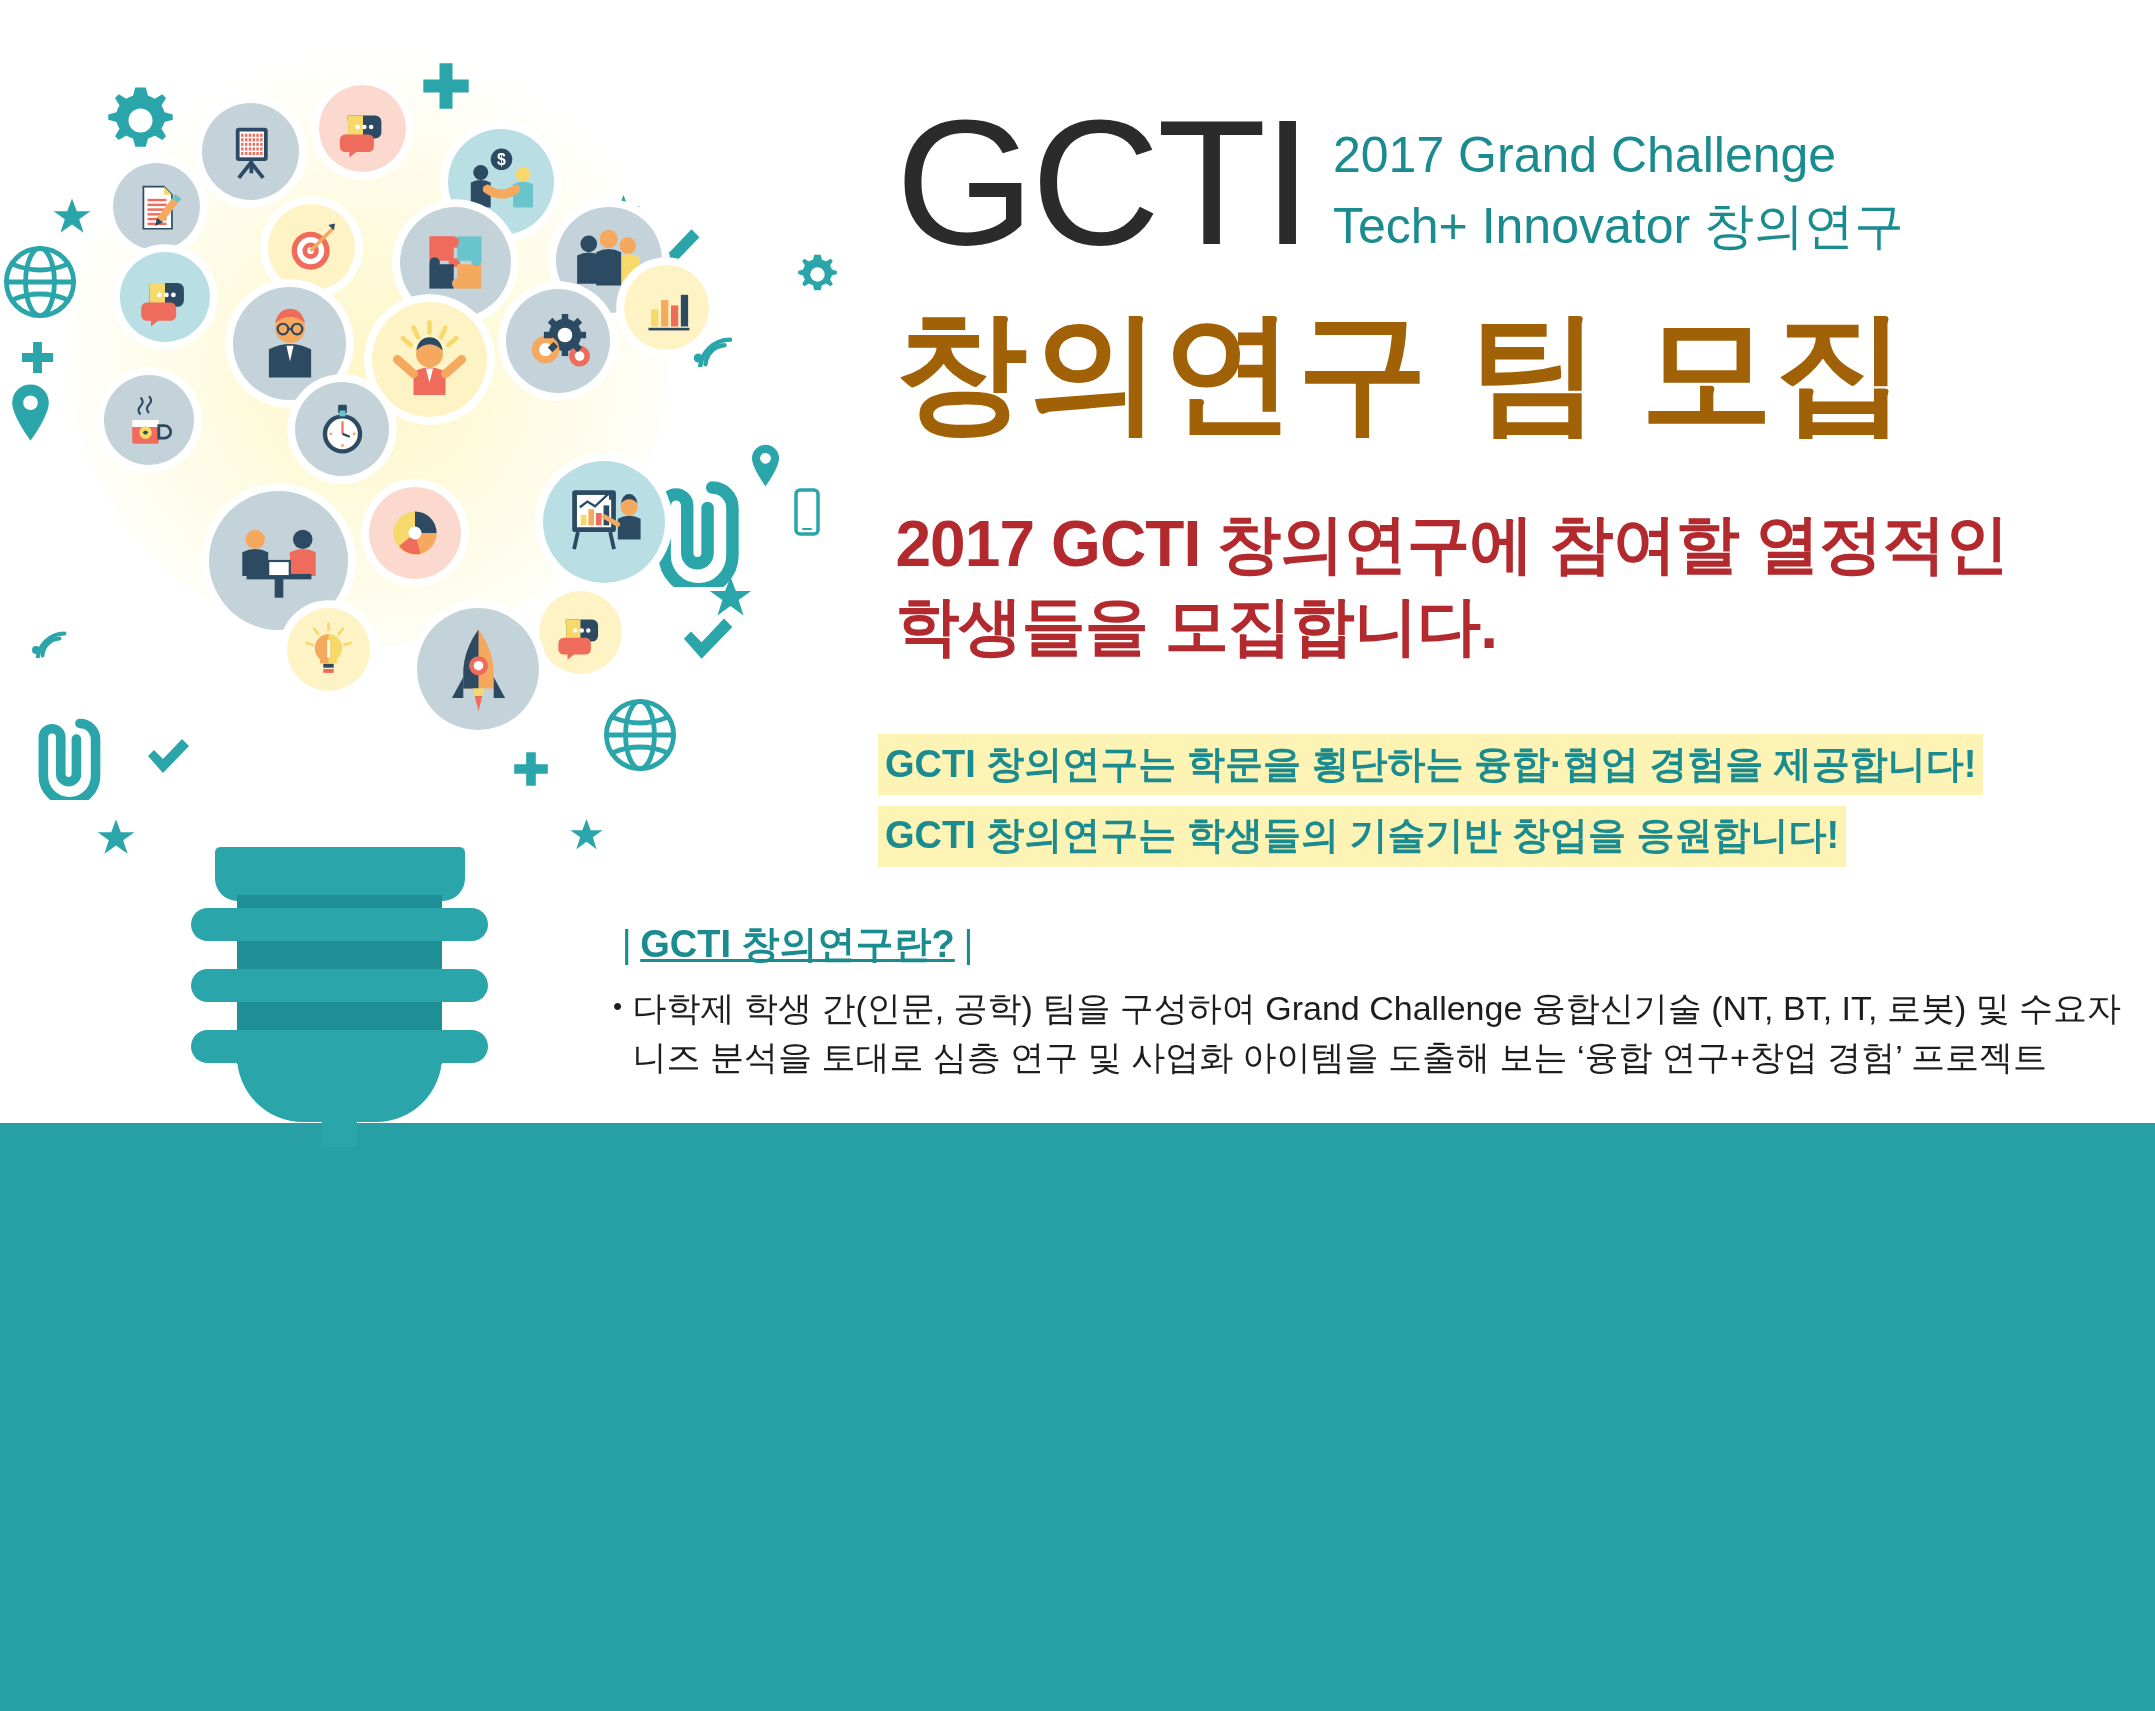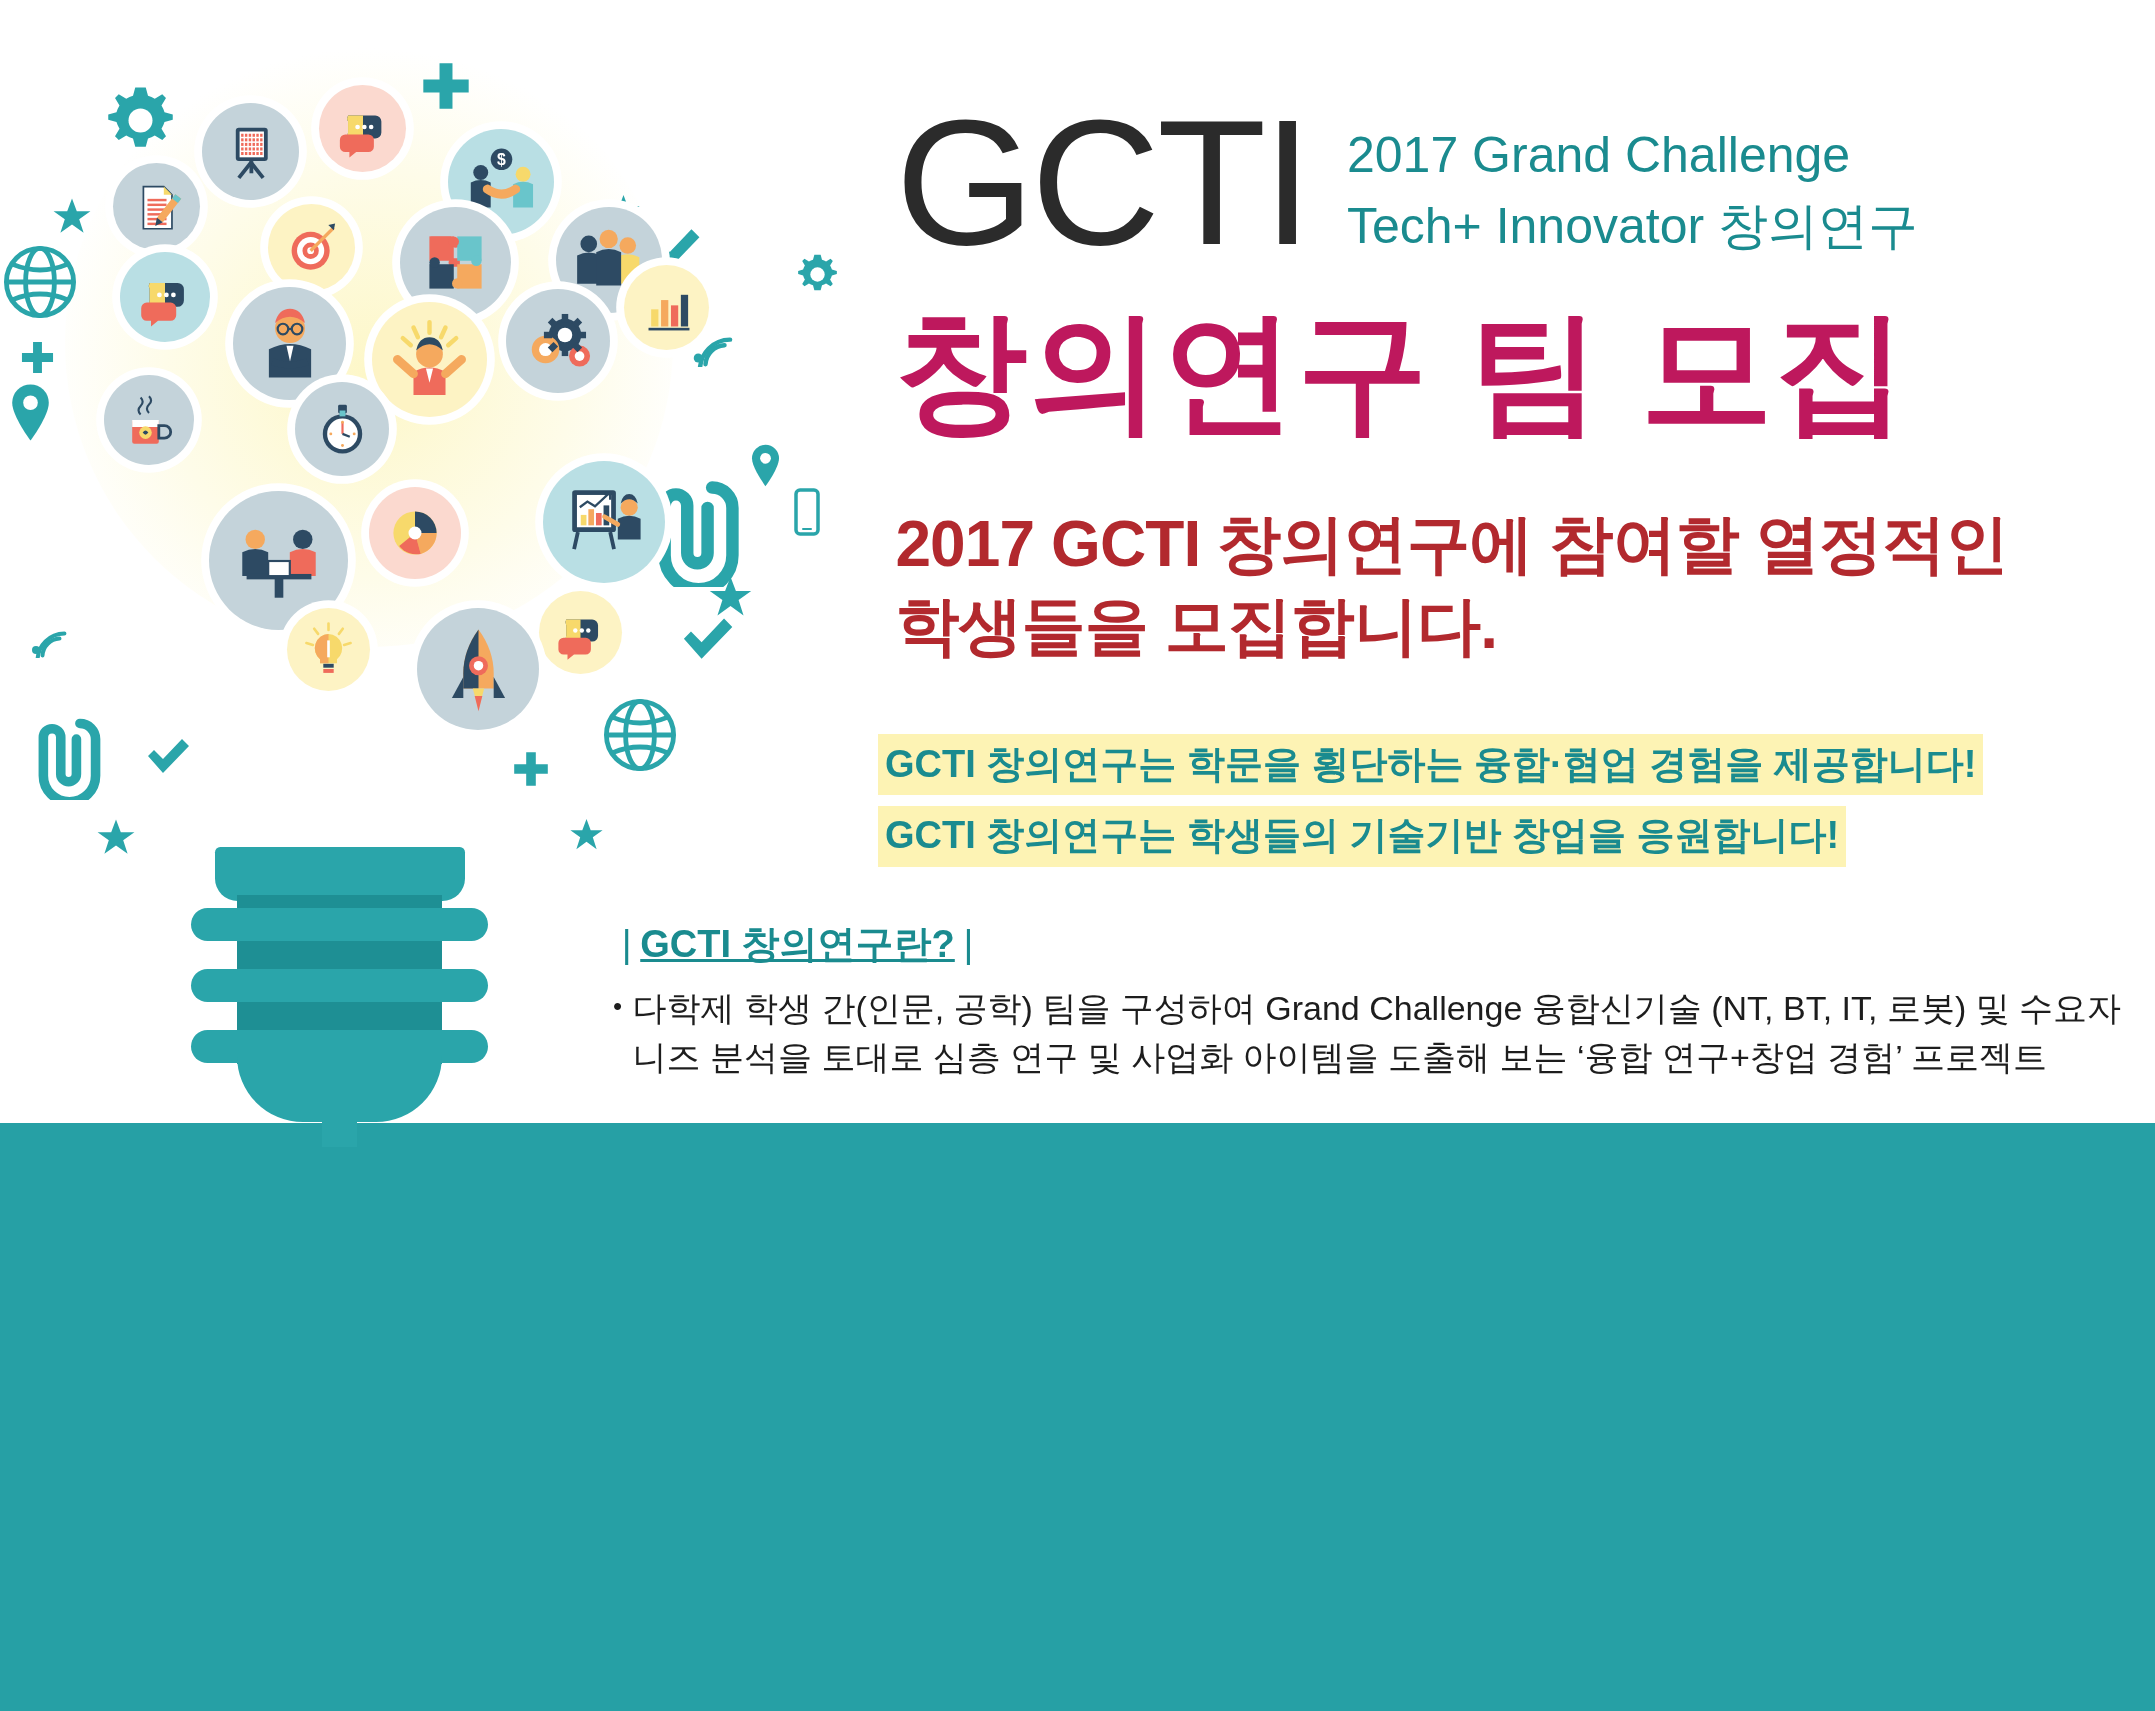--- a/index.html
+++ b/index.html
@@ -102,33 +102,33 @@
   .title-row { position: absolute; left: 17.4px; top: 104px; display: flex; align-items: flex-start; }
   .gcti {
     font-size: 179px;
     line-height: 0.88;
     font-weight: 400;
     color: #2b2b2b;
     letter-spacing: -3.5px;
     text-align: center;
   }
   .gcti-sub {
-    margin-left: 38px;
+    margin-left: 24px;
     margin-top: 15.6px;
     color: #1a8b8f;
     font-size: 50px;
     line-height: 1.42;
     font-weight: 400;
     white-space: nowrap;
   }
   .headline-kr {
     position: absolute; left: 17.4px; top: 306px;
     font-size: 132px;
     line-height: 1.0;
-    color: #be185d;
+    color: #a16207;
     font-weight: 700;
     letter-spacing: 1.7px;
     white-space: nowrap;
   }
   .sub-red {
     position: absolute; left: 17.4px; top: 504px;
     font-size: 64px;
     line-height: 1.28;
     color: #b2292e;
     font-weight: 700;

